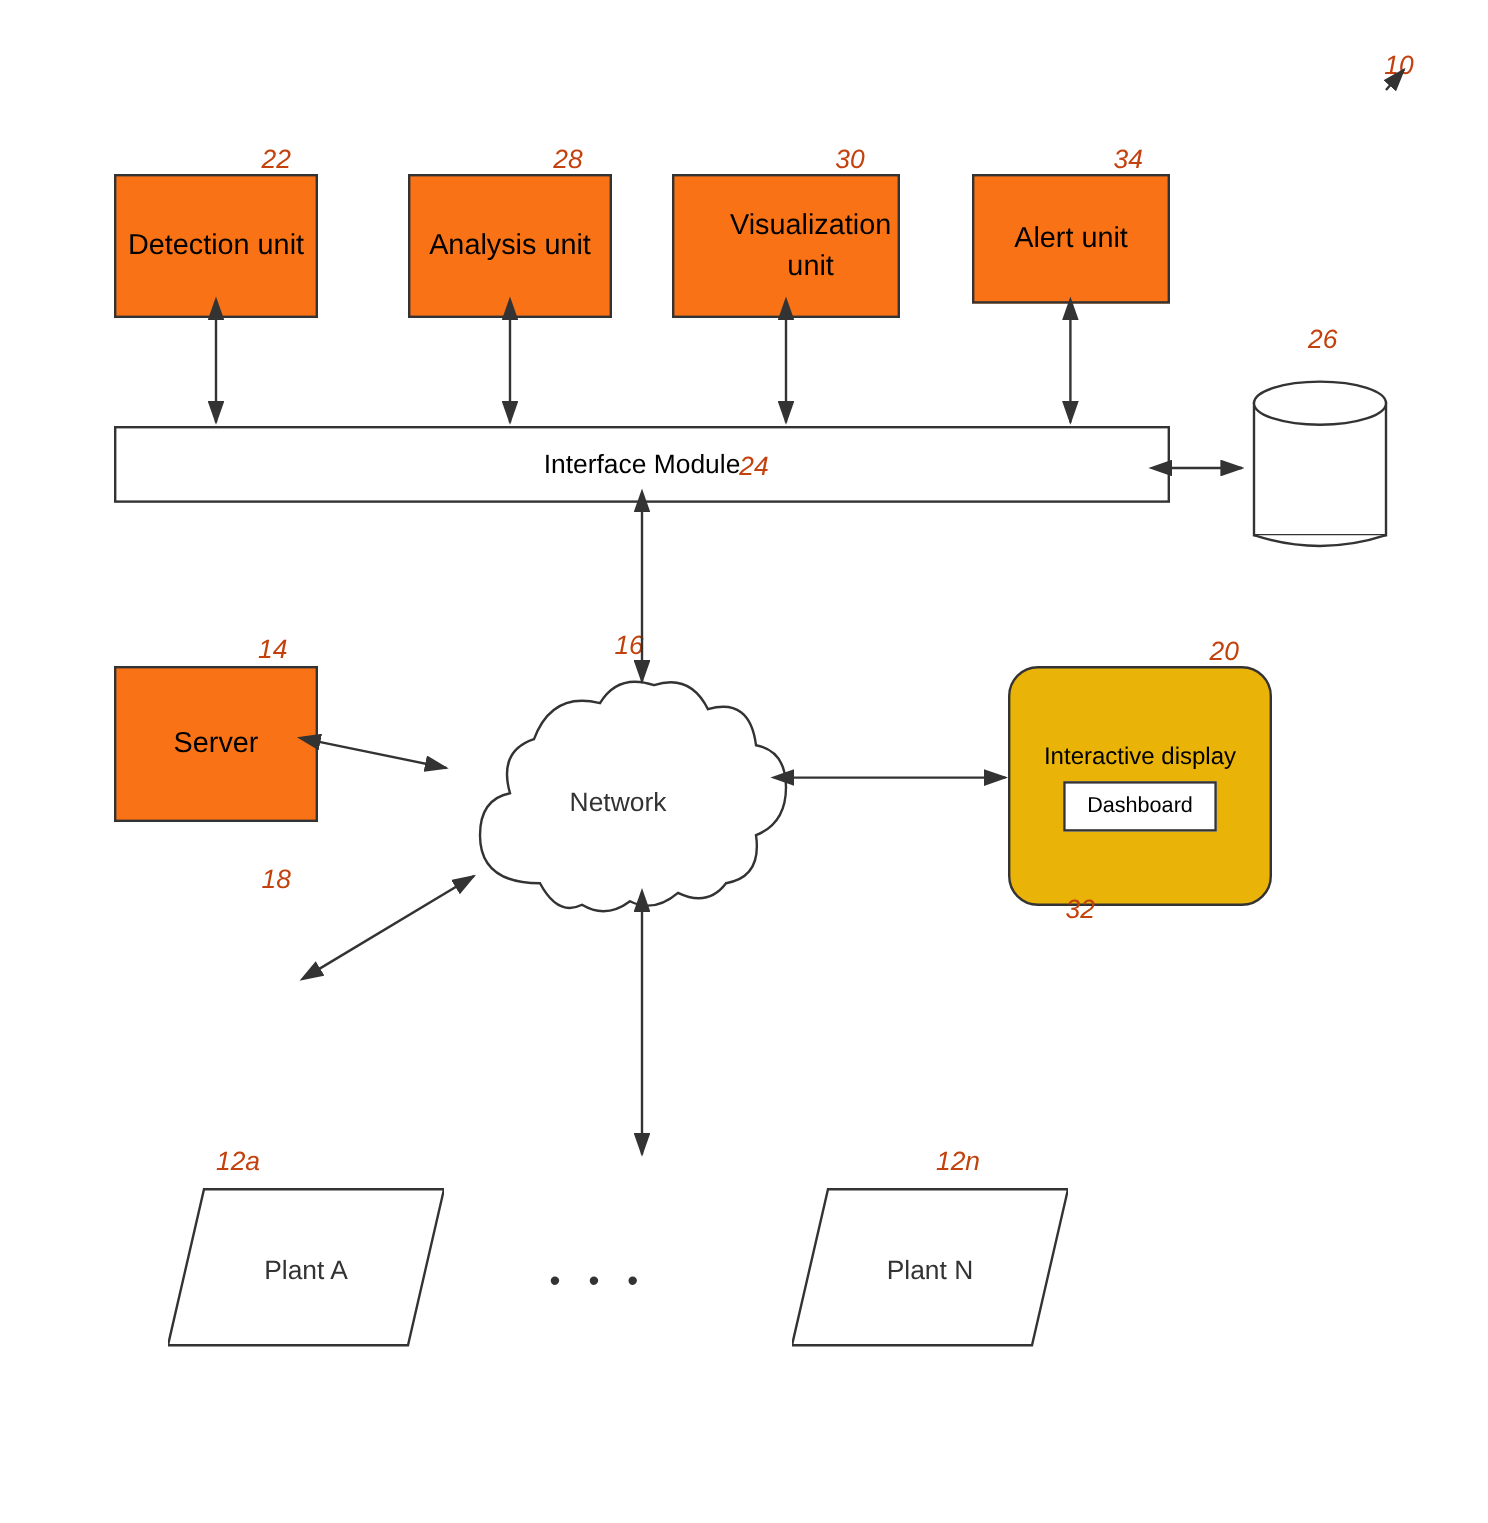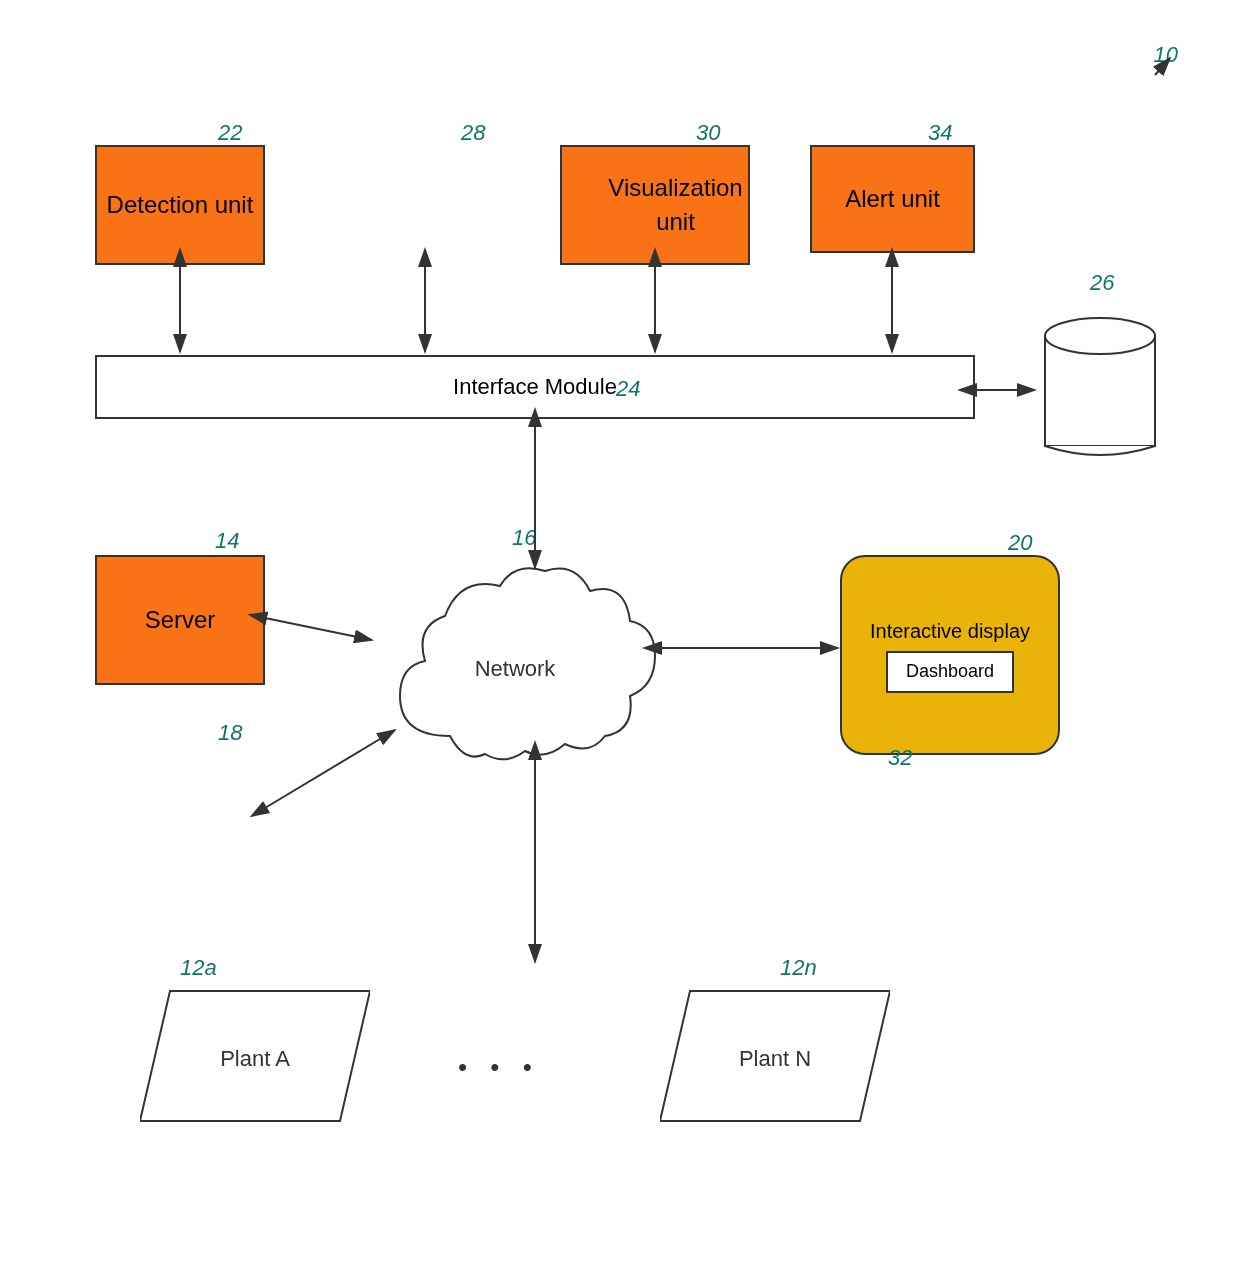--- a/index.html
+++ b/index.html
@@ -17,21 +17,21 @@
       top: 0; left: 0;
       width: 1240px;
       height: 1269px;
     }
 
     
     .ref-label {
       position: absolute;
       font-style: italic;
       font-size: 22px;
-      color: #0f766e;
+      color: #c2410c;
     }
 
     
     .box {
       position: absolute;
       border: 2px solid #333;
       background: #f97316;
       display: flex;
       align-items: center;
       justify-content: center;
@@ -112,20 +112,23 @@
 
 <div class="diagram-container">
 
   <span class="ref-label" style="top:42px; right:62px;">10</span>
 
   <div class="box" style="left:95px; top:145px; width:170px; height:120px;">
     <span>Detection unit</span>
   </div>
   <span class="ref-label" style="left:218px; top:120px;">22</span>
 
+  <div class="box" style="left:340px; top:145px; width:170px; height:120px;">
+    <span>Analysis unit</span>
+  </div>
   <span class="ref-label" style="left:461px; top:120px;">28</span>
 
   <div class="box" style="left:560px; top:145px; width:190px; height:120px;padding-left:41px;">
     <span>Visualization unit</span>
   </div>
   <span class="ref-label" style="left:696px; top:120px;">30</span>
 
   <div class="box" style="left:810px; top:145px; width:165px; height:108px;">
     <span>Alert unit</span>
   </div>

